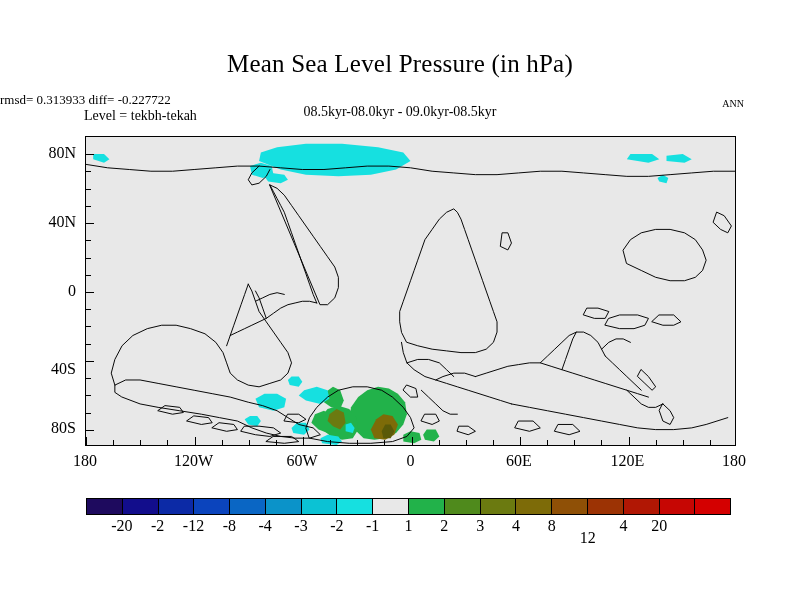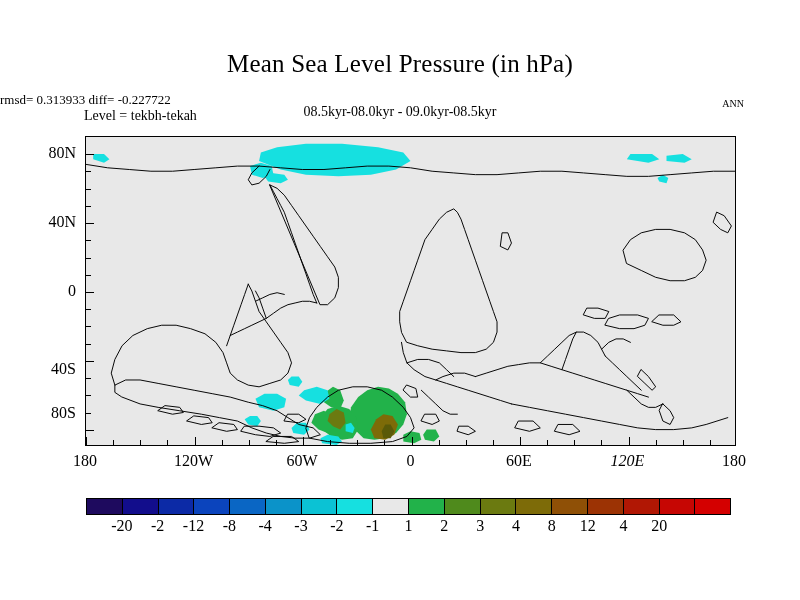--- a/index.html
+++ b/index.html
@@ -300,28 +300,28 @@
   <div class="tick tick-y" style="top:258.3px;"></div>
   <div class="tick tick-y" style="top:275.6px;"></div>
   <div class="tick tick-y major" style="top:292.8px;"></div>
 </div>
 
 <div class="axis-label xlabel" style="left:85px;">180</div>
 <div class="axis-label xlabel" style="left:193.5px;">120W</div>
 <div class="axis-label xlabel" style="left:302px;">60W</div>
 <div class="axis-label xlabel" style="left:410.5px;">0</div>
 <div class="axis-label xlabel" style="left:519px;">60E</div>
-<div class="axis-label xlabel" style="left:627.5px;font-style:italic;">120E</div>
+<div class="axis-label xlabel" style="left:627.5px;">120E</div>
 <div class="axis-label xlabel" style="left:734px;">180</div>
 
 <div class="axis-label ylabel" style="top:153.2px;">80N</div>
 <div class="axis-label ylabel" style="top:222.1px;">40N</div>
 <div class="axis-label ylabel" style="top:291px;">0</div>
 <div class="axis-label ylabel" style="top:369px;">40S</div>
-<div class="axis-label ylabel" style="top:413px;font-family:Liberation Serif, serif;">80S</div>
+<div class="axis-label ylabel" style="top:428px;font-family:Liberation Serif, serif;">80S</div>
 
 <div id="colorbar-wrap">
     <div class="cb-seg" style="background: rgb(30, 10, 94);"></div>
     <div class="cb-seg" style="background: rgb(18, 13, 140);"></div>
     <div class="cb-seg" style="background: rgb(12, 42, 166);"></div>
     <div class="cb-seg" style="background: rgb(11, 68, 189);"></div>
     <div class="cb-seg" style="background: rgb(10, 102, 196);"></div>
     <div class="cb-seg" style="background: rgb(11, 147, 201);"></div>
     <div class="cb-seg" style="background: rgb(11, 194, 212);"></div>
     <div class="cb-seg" style="background: rgb(22, 224, 224);"></div>
@@ -343,16 +343,16 @@
     <div class="cb-label" style="left: 143.333px;">-8</div>
     <div class="cb-label" style="left: 179.167px;">-4</div>
     <div class="cb-label" style="left: 215px;">-3</div>
     <div class="cb-label" style="left: 250.833px;">-2</div>
     <div class="cb-label" style="left: 286.667px;">-1</div>
     <div class="cb-label" style="left: 322.5px;">1</div>
     <div class="cb-label" style="left: 358.333px;">2</div>
     <div class="cb-label" style="left: 394.167px;">3</div>
     <div class="cb-label" style="left: 430px;">4</div>
     <div class="cb-label" style="left: 465.833px;">8</div>
-    <div class="cb-label" style="left: 501.667px;">12</div>
+    <div class="cb-label" style="left: 501.667px; margin-top: 12px;">12</div>
     <div class="cb-label" style="left: 537.5px;">4</div>
     <div class="cb-label" style="left: 573.333px;">20</div>
   </div>
 
 </body></html>

